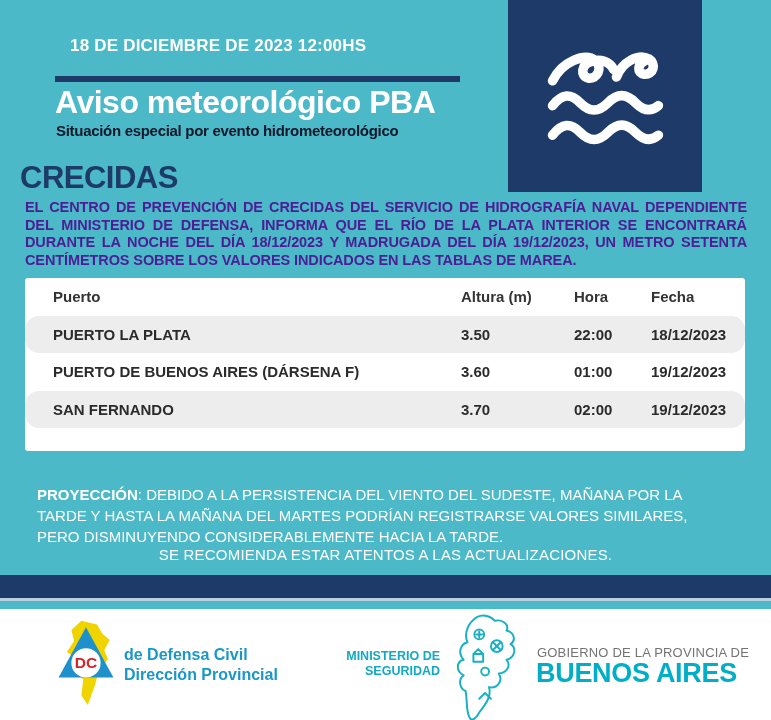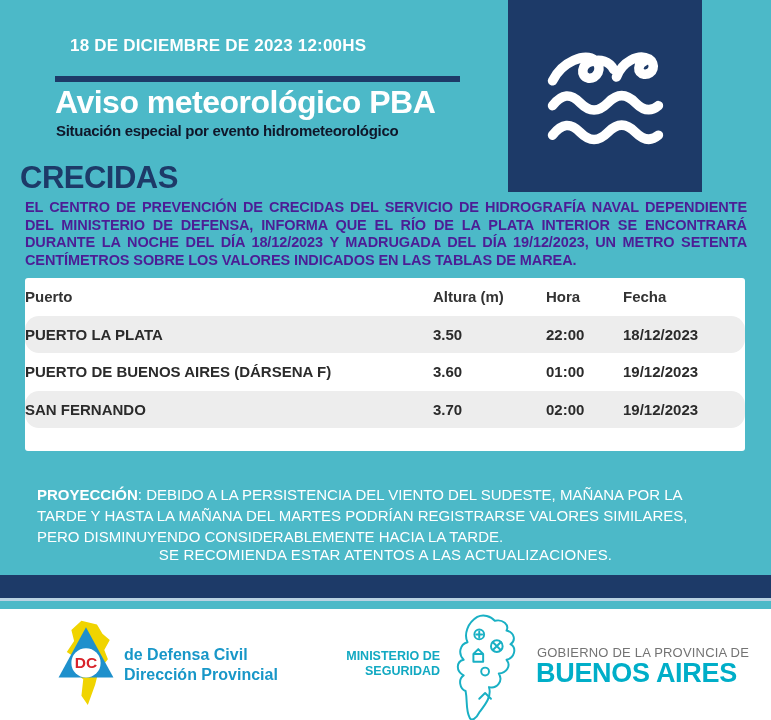--- a/index.html
+++ b/index.html
@@ -24,21 +24,21 @@
   
   .crecidas { position:absolute; left:20px; top:160px; color:#1d3a68;
               font-size:31px; font-weight:700; letter-spacing:-.5px; }
   .alert-body { position:absolute; left:25px; top:199px; width:722px;
                 color:#4c1d95; font-size:14.5px; font-weight:700;
                 line-height:17.5px; text-align:justify; letter-spacing:-.1px; }
   
   .tide-table { position:absolute; left:25px; top:278px; width:720px;
                 background:#ffffff; border-radius:3px; padding-bottom:23px; }
   .t-row { display:grid; grid-template-columns:408px 113px 77px 1fr;
-           align-items:center; height:37.5px; padding:0 0;
+           align-items:center; height:37.5px; padding:0 28px;
            font-size:15px; font-weight:700; color:#2b2b2b; }
   .t-row.header { color:#333333; }
   .t-row.shade { background:#ededed;border-radius:14px; }
   
   .projection { position:absolute; left:37px; top:484px; width:672px;
                 color:#ffffff; font-size:15px; font-weight:400; line-height:21px; }
   .projection b { font-weight:700; }
   .recommendation { position:absolute; left:0; top:546px; width:771px;
                     text-align:center; color:#ffffff; font-size:15px; letter-spacing:.2px; }
   

